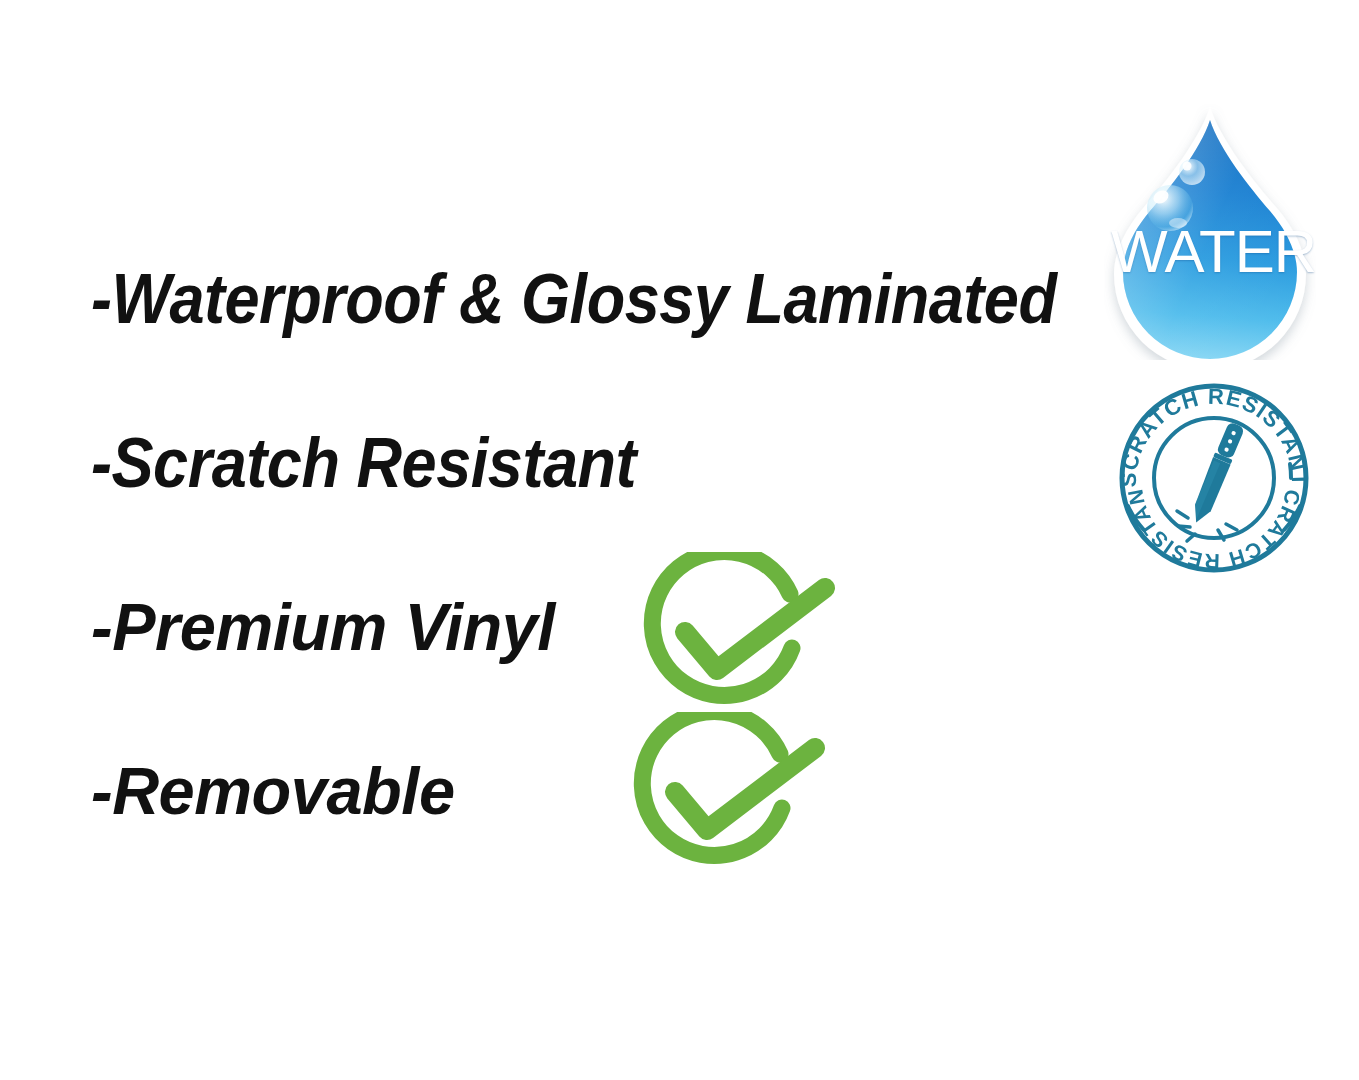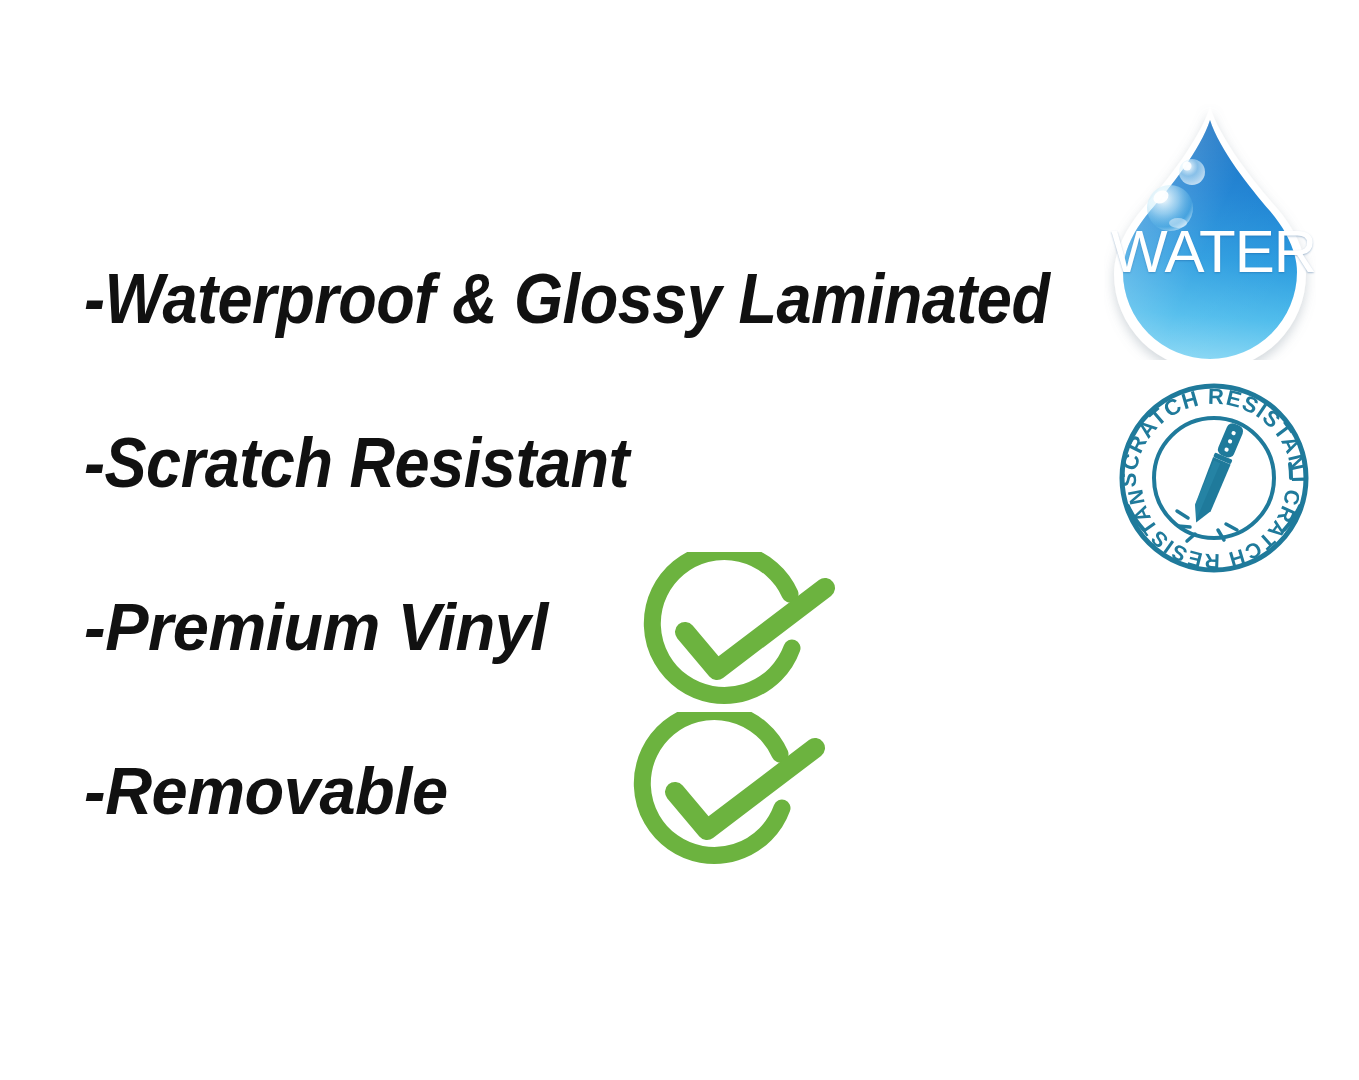--- a/index.html
+++ b/index.html
@@ -14,21 +14,21 @@
     position: relative;
     width: 1359px;
     height: 1080px;
     background: #ffffff;
     overflow: hidden;
   }
 
   
   .feature-list {
     position: absolute;
-    left: 4px;
+    left: 11px;
     top: 0;
     width: 1100px;
     height: 1080px;
   }
   .feature-line {
     position: absolute;
     left: 80px;
     white-space: nowrap;
     color: #111111;
     font-style: italic;

